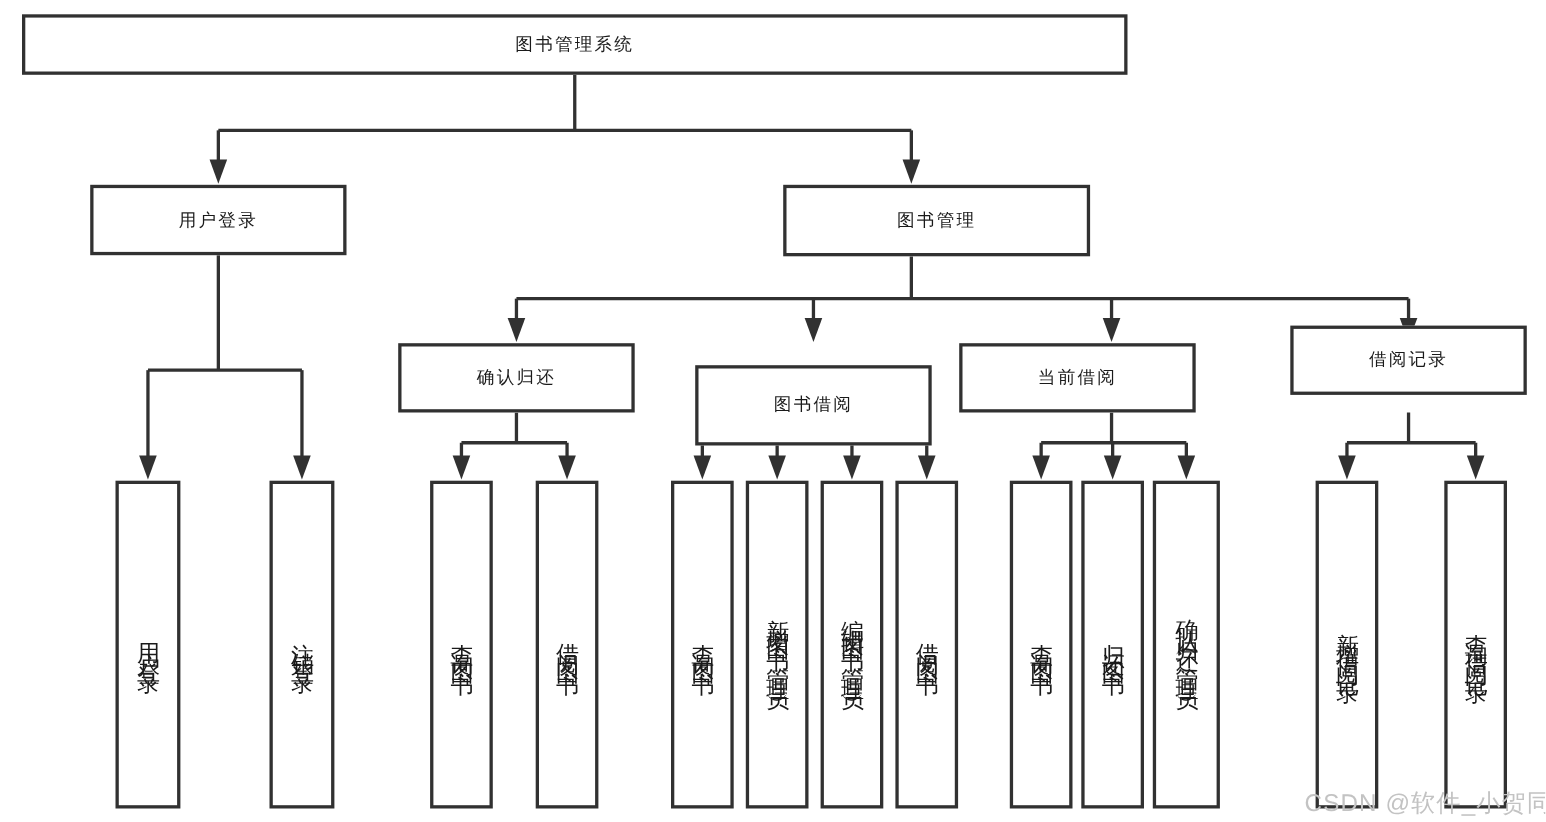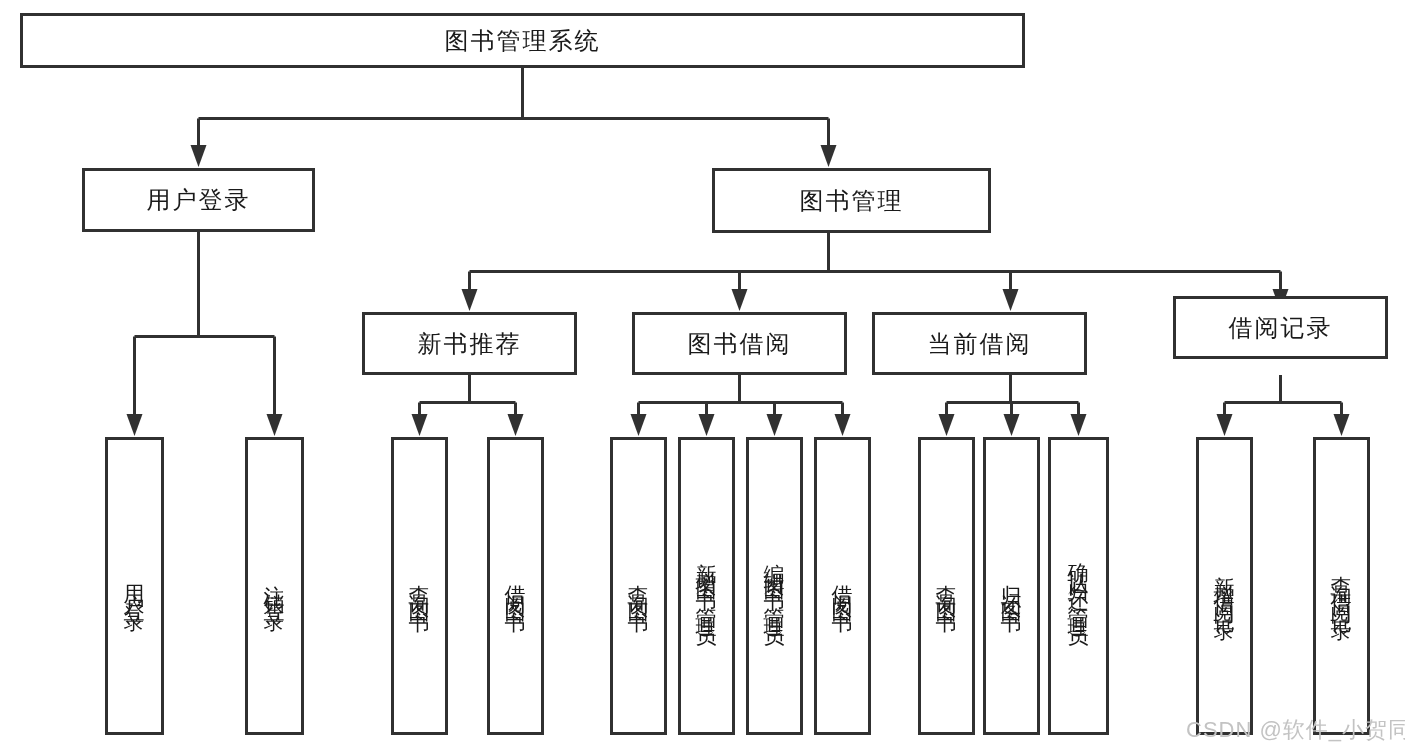--- a/index.html
+++ b/index.html
@@ -6,35 +6,35 @@
   .canvas {
     position:relative; width:1405px; height:747px; background:#ffffff;
     font-family:"Liberation Sans","DejaVu Sans",sans-serif; color:#1a1a1a; overflow:hidden;
   }
   .wires { position:absolute; left:0; top:0; width:1405px; height:747px; }
   .box {
     position:absolute; box-sizing:border-box;
     border:3px solid #313131; background:#ffffff;
     display:flex; align-items:center; justify-content:center;
   }
-  .hbox .lbl { font-size:24px; letter-spacing:2px; white-space:nowrap; }
+  .hbox .lbl { font-size:16px; letter-spacing:2px; white-space:nowrap; }
   .vbox .lbl {
     writing-mode:vertical-rl; text-orientation:mixed;
     font-size:21px; letter-spacing:9px; line-height:1.1;
   }
   .watermark {
     position:absolute; left:1186px; top:715px;
     font-size:22px; color:#c3c3c3; letter-spacing:1px; white-space:nowrap;
   }
   
   .n-root   { left:20px;  top:13px;  width:1005px; height:55px; }
   .n-login  { left:82px;  top:168px; width:233px;  height:64px; }
   .n-mgmt   { left:712px; top:168px; width:279px;  height:65px; }
   .n-rec    { left:362px; top:312px; width:215px;  height:63px; }
-  .n-borrow { left:632px; top:312px; width:215px;  height:63px; }
+  .n-borrow { left:632px; top:332px; width:215px;  height:73px; }
   .n-cur    { left:872px; top:312px; width:215px;  height:63px; }
   .n-hist   { left:1173px;top:296px; width:215px;  height:63px; }
   .leaf { top:437px; height:298px; }
   .l-a1 { left:105px;  width:59px; }
   .l-a2 { left:245px;  width:59px; }
   .l-b1 { left:391px;  width:57px; }
   .l-b2 { left:487px;  width:57px; }
   .l-c1 { left:610px;  width:57px; }
   .l-c2 { left:678px;  width:57px; }
   .l-c3 { left:746px;  width:57px; }
@@ -121,21 +121,21 @@
   </div>
 
   <div class="box hbox n-login">
     <span class="lbl">用户登录</span>
   </div>
   <div class="box hbox n-mgmt">
     <span class="lbl">图书管理</span>
   </div>
 
   <div class="box hbox n-rec">
-    <span class="lbl">新书推荐</span>
+    <span class="lbl">确认归还</span>
   </div>
   <div class="box hbox n-borrow">
     <span class="lbl">图书借阅</span>
   </div>
   <div class="box hbox n-cur">
     <span class="lbl">当前借阅</span>
   </div>
   <div class="box hbox n-hist">
     <span class="lbl">借阅记录</span>
   </div>

